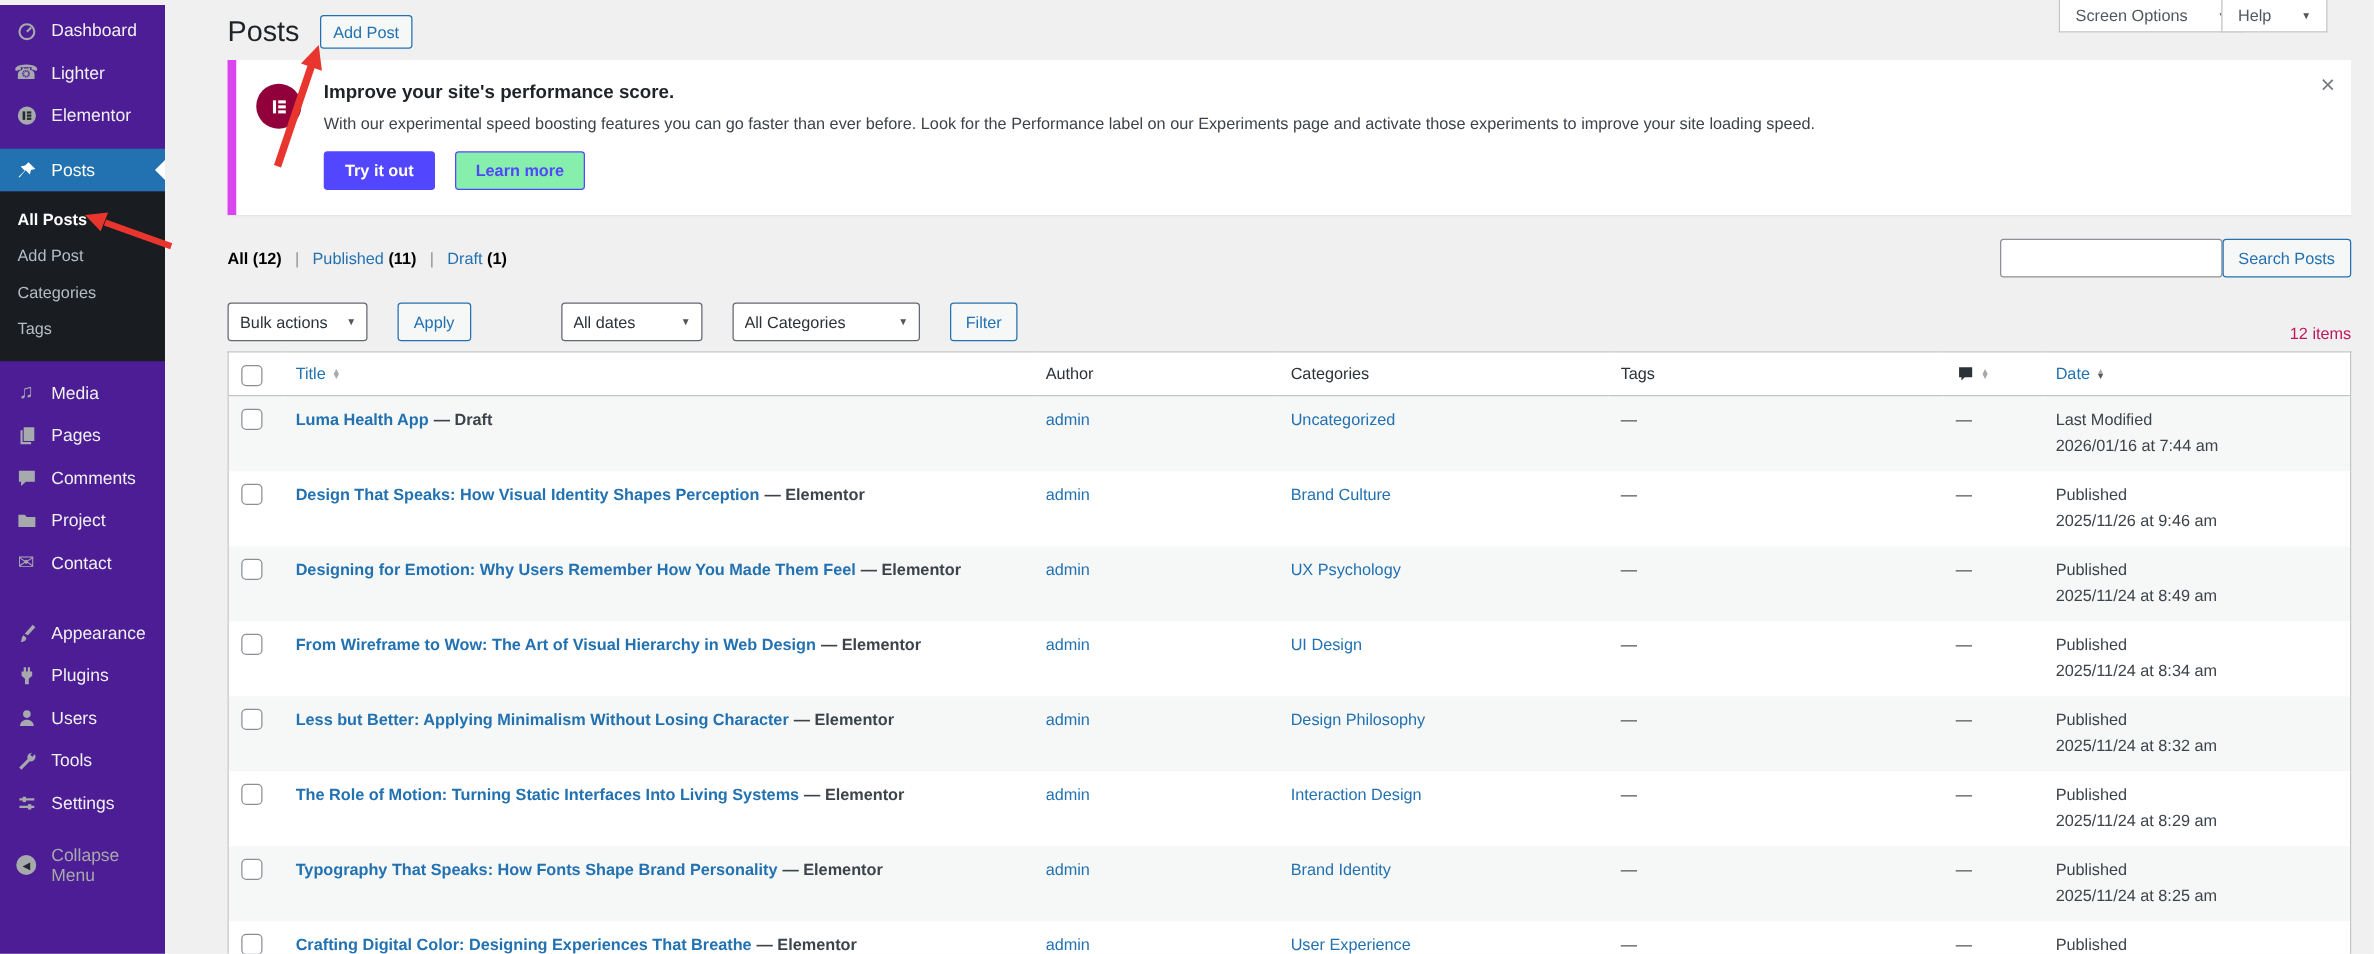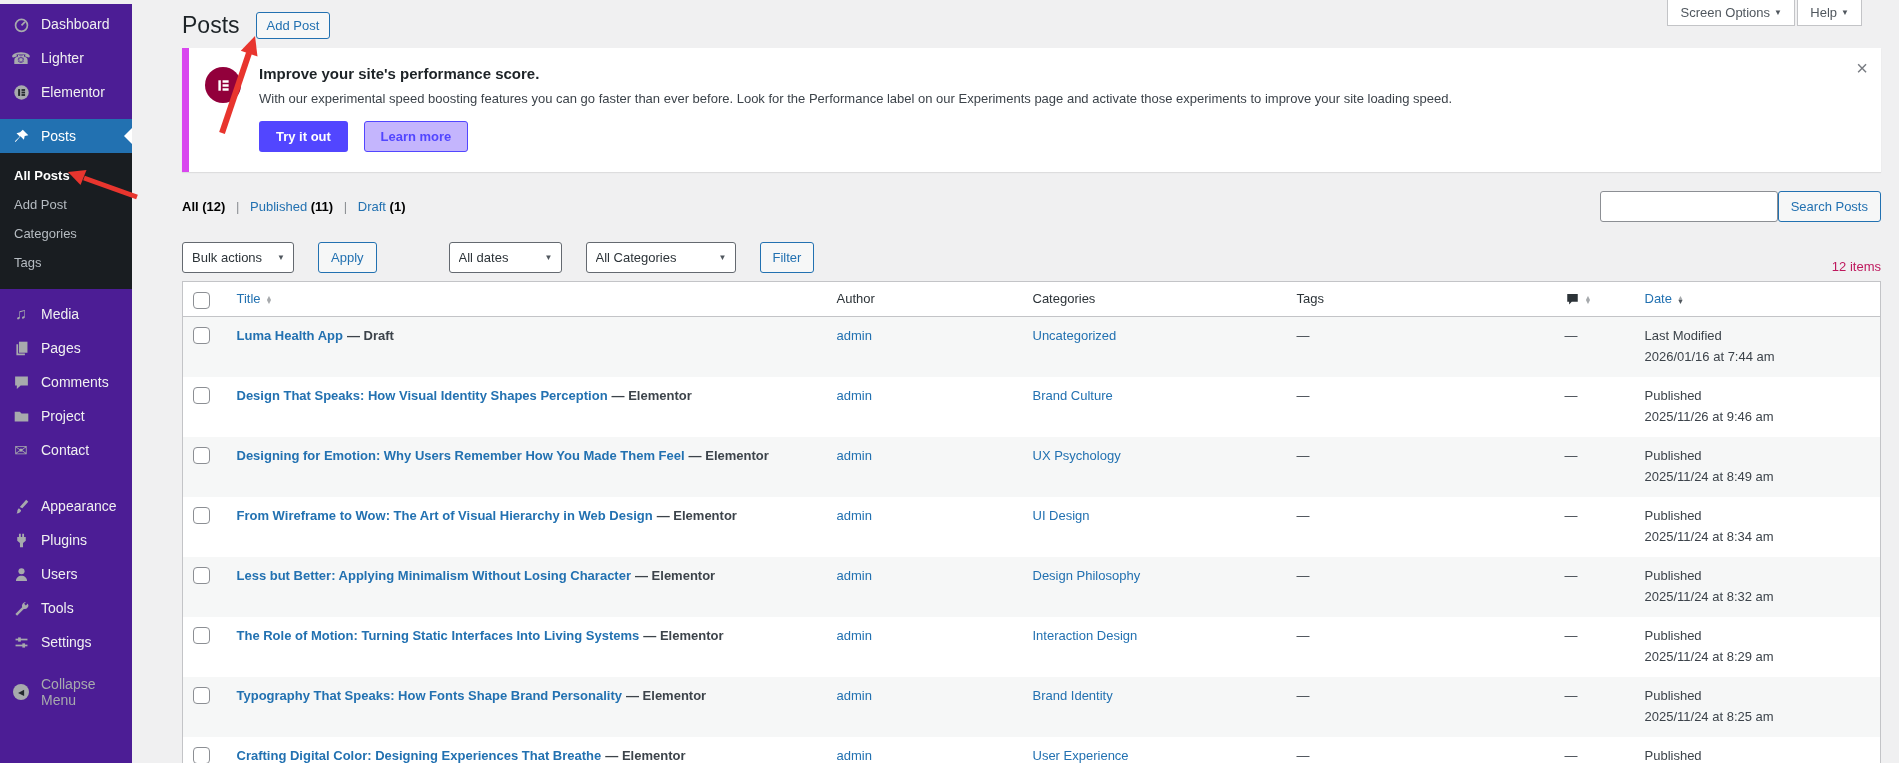--- a/index.html
+++ b/index.html
@@ -33,21 +33,21 @@
   .submenu-item.current { color:#fff; font-weight:bold; }
   .menu-gap { height:22px; }
   .collapse-item { margin-top:2px; color:#a7aaad; }
   .collapse-item .ml { color:#a7aaad; }
   .collapse-circle { width:16px; height:16px; border-radius:50%; background:#a7aaad; color:#23282d; font-size:8px; display:flex; align-items:center; justify-content:center; }
 
   
   #content { position:absolute; left:160px; top:0; right:0; bottom:0; padding:0 18px 0 22px; }
 
   .top-tabs { position:absolute; top:0; height:26px; background:#fff; border:1px solid #c3c4c7; border-top:none;
-    display:flex; align-items:center; gap:4px; padding:0 12px; color:#50575e; font-size:13px; cursor:pointer; z-index:3; }
+    display:flex; align-items:center; gap:24px; padding:0 12px; color:#50575e; font-size:13px; cursor:pointer; z-index:3; }
   #screen-options-tab { right:104px; }
   #help-tab { right:37px; }
   .tri { font-size:8px; color:#50575e; }
 
   .page-header { padding-top:10px; display:flex; align-items:center; }
   h1.page-title { font-size:23px; font-weight:400; color:#1d2327; line-height:30px; }
   .page-title-action {
     margin-left:16px; padding:5px 10px; font-size:13px; color:#2271b1;
     border:1px solid #2271b1; border-radius:3px; background:#f6f7f7; cursor:pointer;
   }
@@ -55,21 +55,21 @@
   
   .notice {
     position:relative; margin-top:8px; background:#fff; border-left:7px solid #d946ef;
     box-shadow:0 1px 1px rgba(0,0,0,.08); padding:17px 44px 20px 16px; display:flex; gap:18px;
   }
   .e-badge { width:36px; height:36px; border-radius:50%; background:#92003b; display:flex; align-items:center; justify-content:center; flex:0 0 36px; margin-top:2px; }
   .notice-title { font-size:15px; font-weight:bold; color:#1d2327; }
   .notice-body { margin-top:9px; font-size:13px; color:#3c434a; }
   .notice-buttons { margin-top:15px; }
   .btn-primary-purple { display:inline-block; background:#5246ff; color:#fff; font-weight:bold; font-size:13px; padding:8px 17px; border-radius:3px; cursor:pointer; }
-  .btn-outline-purple { display:inline-block; margin-left:12px; background:#c4b5fd; color:#5246ff; font-weight:bold; font-size:13px; padding:7px 16px; border:1px solid #5246ff; border-radius:3px; cursor:pointer; }
+  .btn-outline-purple { display:inline-block; margin-left:12px; background:#86efac; color:#5246ff; font-weight:bold; font-size:13px; padding:7px 16px; border:1px solid #5246ff; border-radius:3px; cursor:pointer; }
   .notice-close { position:absolute; top:10px; right:13px; font-size:20px; color:#787c82; cursor:pointer; line-height:1; }
 
   
   .views-row { margin-top:22px; position:relative; height:32px; }
   .views { font-size:13px; padding-top:5px; }
   .view-all { font-weight:bold; color:#000; cursor:pointer; }
   .view-link { color:#2271b1; cursor:pointer; }
   .view-count { color:#000000;font-weight:bold; }
   .view-sep { color:#8c8f94; padding:0 7px; }
   .search-box { position:absolute; right:0; top:-3px; display:flex; gap:0; }

